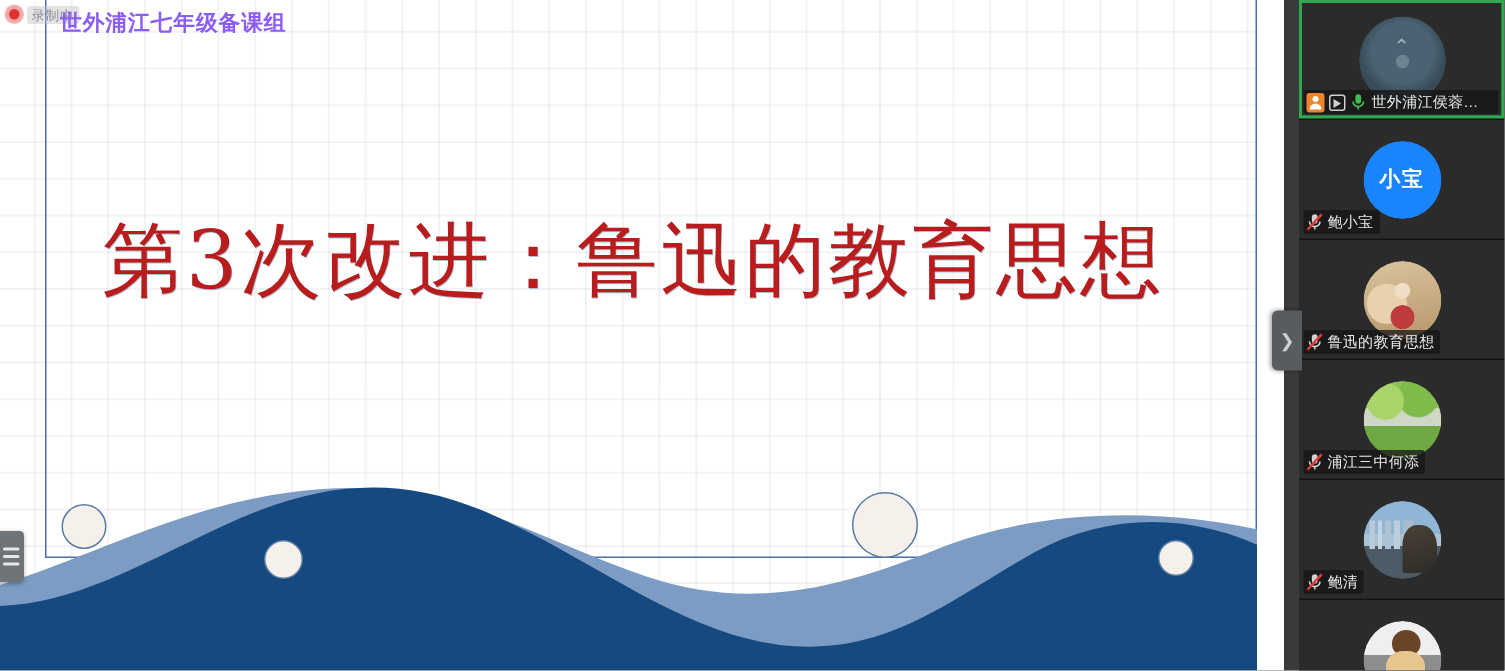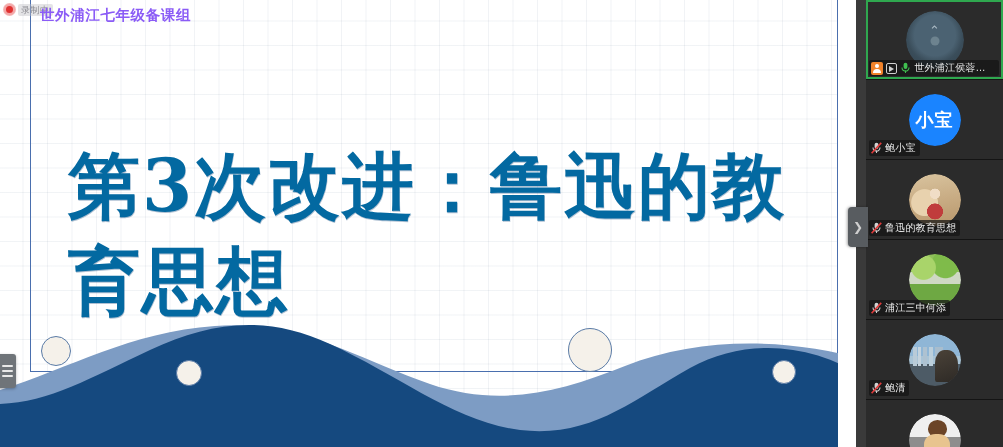--- a/index.html
+++ b/index.html
@@ -53,21 +53,21 @@
   
   #slide-header {
     position:absolute; left:40px; top:6px;
     font-size:14.5px; font-weight:bold; color:#8b5cf6;
     letter-spacing:.6px; white-space:nowrap;
   }
 
   
   #slide-title {
     position:absolute; left:68px; top:138px; width:740px;
-    font-size:72px; font-weight:bold; color:#0369a1;
+    font-size:54px; font-weight:normal; color:#b91c1c;
     line-height:1.32; letter-spacing:2px;
     font-family:"DejaVu Serif","Liberation Serif",serif;
     font-style:normal;
     text-shadow:0.5px 0.5px 0 rgba(27,74,126,0.35);
   }
 
   
   #waves { position:absolute; left:0; bottom:0; width:866px; height:175px; }
   #waves svg { display:block; width:100%; height:100%; }
 
@@ -126,21 +126,21 @@
     width:52px; height:52px; border-radius:50%;
     overflow:hidden; display:flex; align-items:center;
     justify-content:center;
   }
   .tile-avatar.big { width:58px; height:58px; }
 
   .av-initial {
     width:100%; height:100%; border-radius:50%;
     background:#1a84ff; color:#fff;
     display:flex; align-items:center; justify-content:center;
-    font-size:18px; font-weight:bold; letter-spacing:1px;
+    font-size:14px; font-weight:bold; letter-spacing:1px;
   }
 
   
   .av-photo { width:100%; height:100%; border-radius:50%; position:relative; }
 
   .av-hanfu {
     background:
       radial-gradient(circle at 50% 72%, #c03c3c 0 17%, transparent 18%),
       radial-gradient(circle at 50% 38%, #f0ddc6 0 12%, transparent 13%),
       radial-gradient(circle at 30% 55%, #e8d2ae 0 28%, transparent 30%),

